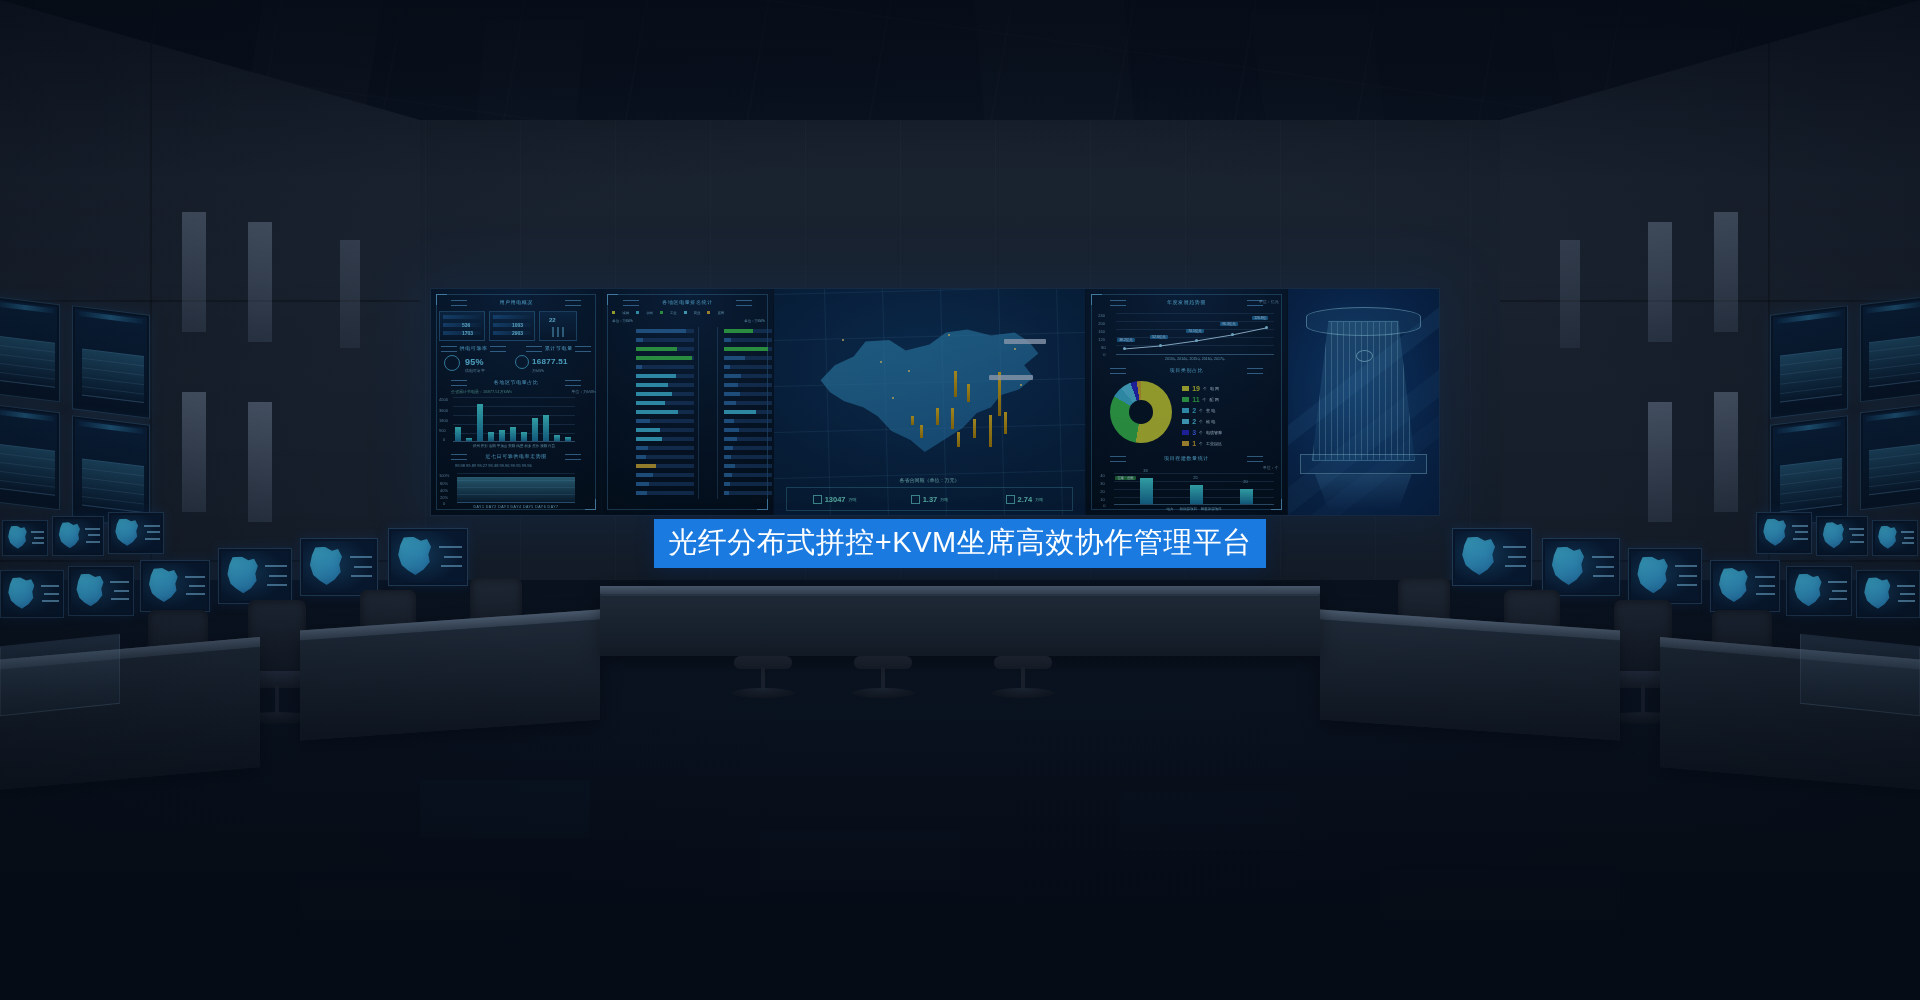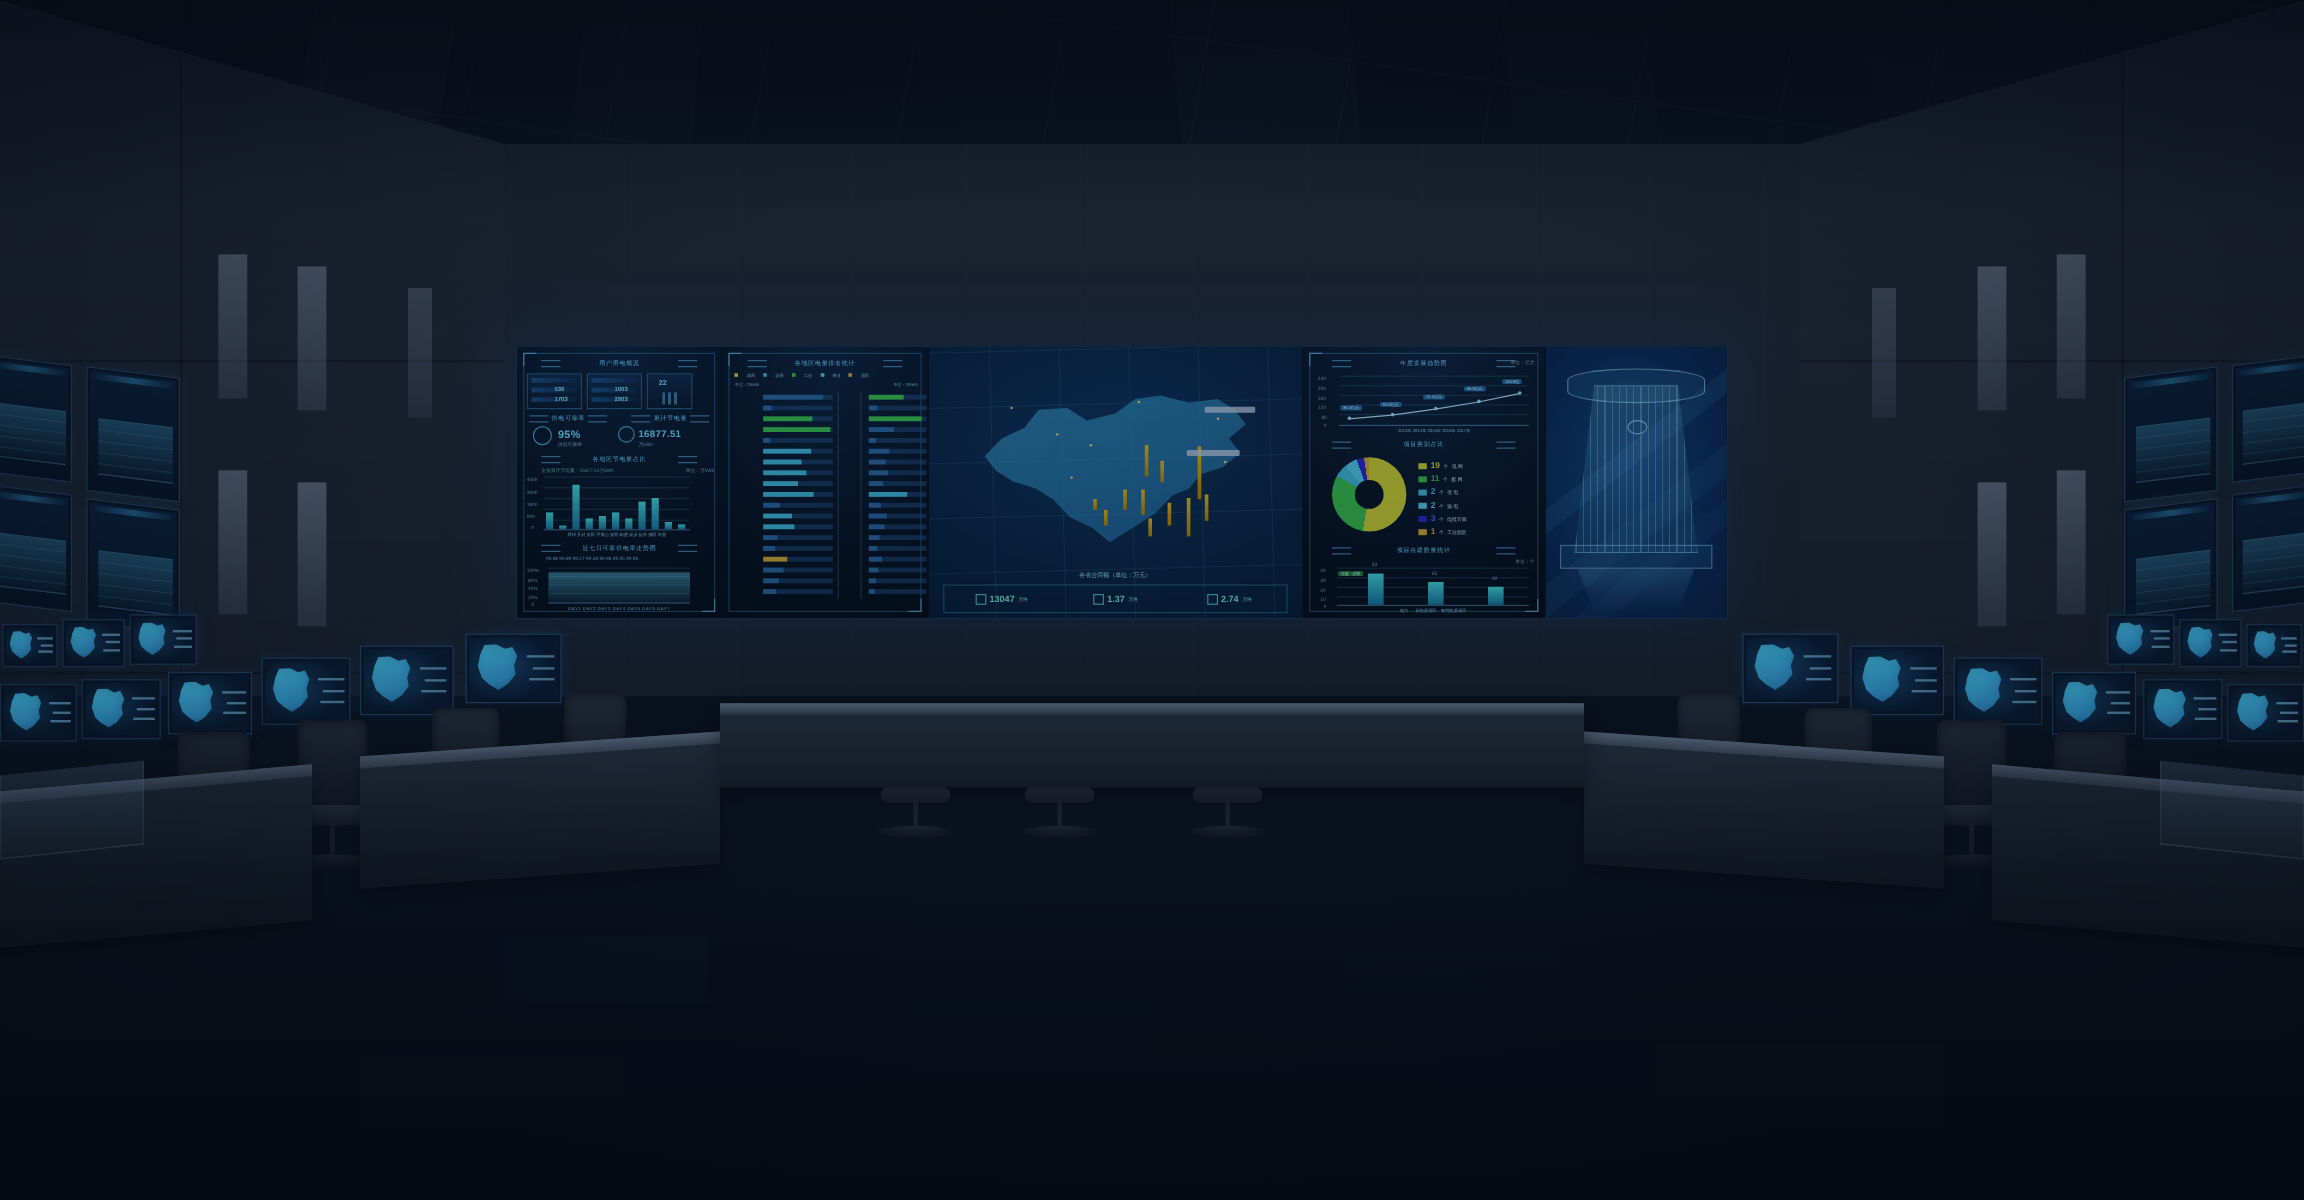--- a/index.html
+++ b/index.html
@@ -962,14 +962,17 @@
         <div class="desk-top" style="height:8px;"></div>
           <div class="desk-front"></div>
       </div>
     </div>
 
     <div class="blue-tint"></div>
     <div class="vignette"></div>
   </div>
 
   <div class="hero">
+    <div class="hero-sub-wrap">
+      <span class="hero-sub">光纤分布式拼控+KVM坐席高效协作管理平台</span>
+    </div>
   </div>
 </div>
 
 </body></html>

